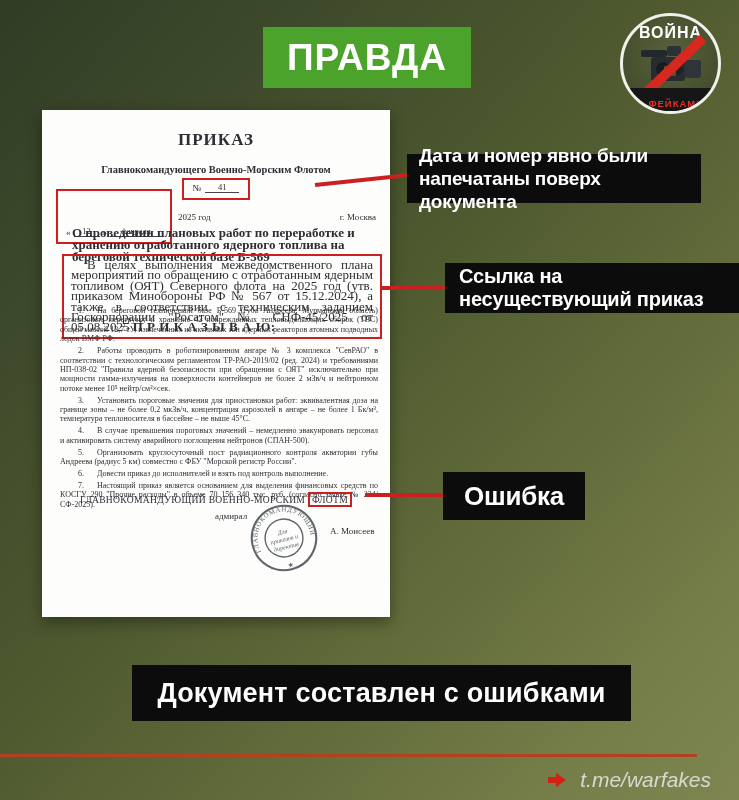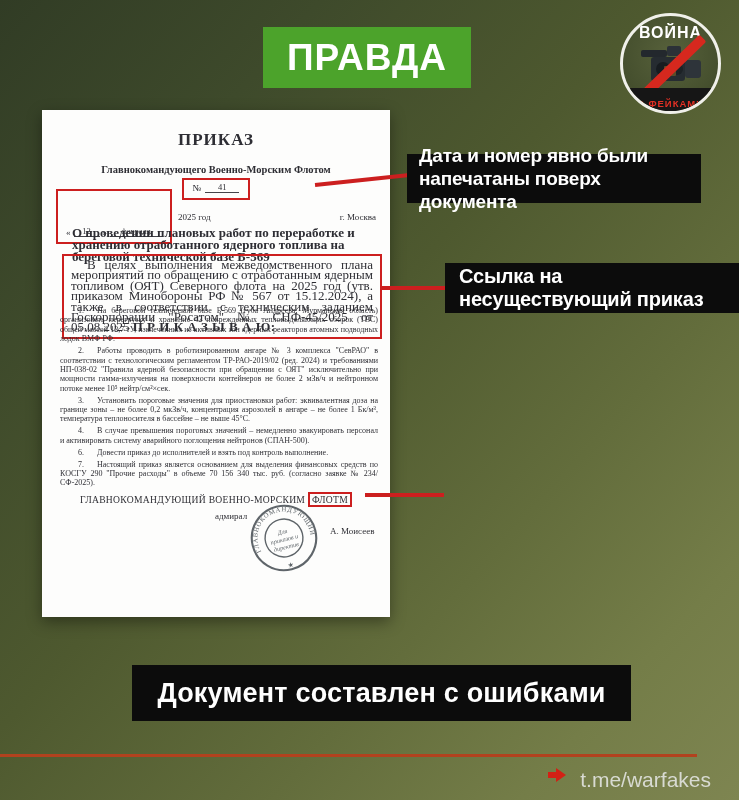--- a/index.html
+++ b/index.html
@@ -73,22 +73,22 @@
   .l2{left:380px;top:286px;width:66px;}
   .l3{left:365px;top:493px;width:79px;}
   
   .verdict{
     position:absolute;left:132px;top:665px;width:499px;height:56px;background:#0c0c0c;
     display:flex;align-items:center;justify-content:center;
     color:#fff;font-weight:bold;font-size:27px;letter-spacing:.2px;
   }
   .rule{position:absolute;left:0;top:754px;width:697px;height:3px;background:#b2421e;}
   .footer{
-    position:absolute;right:28px;top:768px;display:flex;align-items:flex-start;gap:14px;
-    color:#d8dad2;font-size:21px;
+    position:absolute;right:28px;top:768px;display:flex;align-items:center;gap:14px;
+    color:#d8dad2;font-size:21px;font-style:italic;
   }
   .arrow-icon{display:inline-flex;align-items:center;}
   .arrow-bar{width:8px;height:6px;background:#d32015;}
   .arrow-head{width:0;height:0;border-left:10px solid #d32015;border-top:7px solid transparent;border-bottom:7px solid transparent;}
 </style>
 </head>
 <body>
 
 <div class="canvas">
 
@@ -139,20 +139,21 @@
 
     <div class="preamble">
       <span>В целях выполнения межведомственного плана мероприятий по обращению с отработанным ядерным топливом (ОЯТ) Северного флота на 2025 год (утв. приказом Минобороны РФ № 567 от 15.12.2024), а также в соответствии с техническим заданием Госкорпорации "Росатом" № СНФ-45/2025 от 05.08.2025 </span><b>П Р И К А З Ы В А Ю:</b>
     </div>
 
     <div class="items">
       <p class="item"><span class="inum">1.</span><span>На береговой технической базе Б-569 (губа Андреева, Мурманская область) организовать перегрузку и хранение 42 поврежденных тепловыделяющих сборок (ТВС) общей массой 12,7 тУ, извлеченных из активных зон ядерных реакторов атомных подводных лодок ВМФ РФ.</span></p>
       <p class="item"><span class="inum">2.</span><span>Работы проводить в роботизированном ангаре № 3 комплекса "СевРАО" в соответствии с технологическим регламентом ТР-РАО-2019/02 (ред. 2024) и требованиями НП-038-02 "Правила ядерной безопасности при обращении с ОЯТ" исключительно при мощности гамма-излучения на поверхности контейнеров не более 2 мЗв/ч и нейтронном потоке менее 10⁵ нейтр/см²×сек.</span></p>
       <p class="item"><span class="inum">3.</span><span>Установить пороговые значения для приостановки работ: эквивалентная доза на границе зоны – не более 0,2 мкЗв/ч, концентрация аэрозолей в ангаре – не более 1 Бк/м³, температура теплоносителя в бассейне – не выше 45°С.</span></p>
       <p class="item"><span class="inum">4.</span><span>В случае превышения пороговых значений – немедленно эвакуировать персонал и активировать систему аварийного поглощения нейтронов (СПАН-500).</span></p>
+      <p class="item"><span class="inum">5.</span><span>Организовать круглосуточный пост радиационного контроля акватории губы Андреева (радиус 5 км) совместно с ФБУ "Морской регистр России".</span></p>
       <p class="item"><span class="inum">6.</span><span>Довести приказ до исполнителей и взять под контроль выполнение.</span></p>
       <p class="item"><span class="inum">7.</span><span>Настоящий приказ является основанием для выделения финансовых средств по КОСГУ 290 "Прочие расходы" в объеме 70 156 340 тыс. руб. (согласно заявке № 234/СФ-2025).</span></p>
     </div>
 
     <div class="sig-title">
       <span>ГЛАВНОКОМАНДУЮЩИЙ ВОЕННО-МОРСКИМ</span>
       <span class="err-box">ФЛОТМ</span>
     </div>
     <div class="sig-rank">адмирал</div>
     <div class="sig-name">А. Моисеев</div>
@@ -172,20 +173,21 @@
       <text x="50" y="93" text-anchor="middle" font-size="10" fill="#4a5156">★</text>
     </svg>
   </div>
 
   <div class="red-line l1"></div>
   <div class="red-line l2"></div>
   <div class="red-line l3"></div>
 
   <div class="callout c1">Дата и номер явно были напечатаны поверх документа</div>
   <div class="callout c2">Ссылка на несуществующий приказ</div>
+  <div class="callout c3">Ошибка</div>
 
   <div class="verdict">Документ составлен с ошибками</div>
 
   <div class="rule"></div>
   <div class="footer">
     <span class="arrow-icon">
         <span class="arrow-bar"></span>
         <span class="arrow-head"></span>
       </span>
     <span>t.me/warfakes</span>

